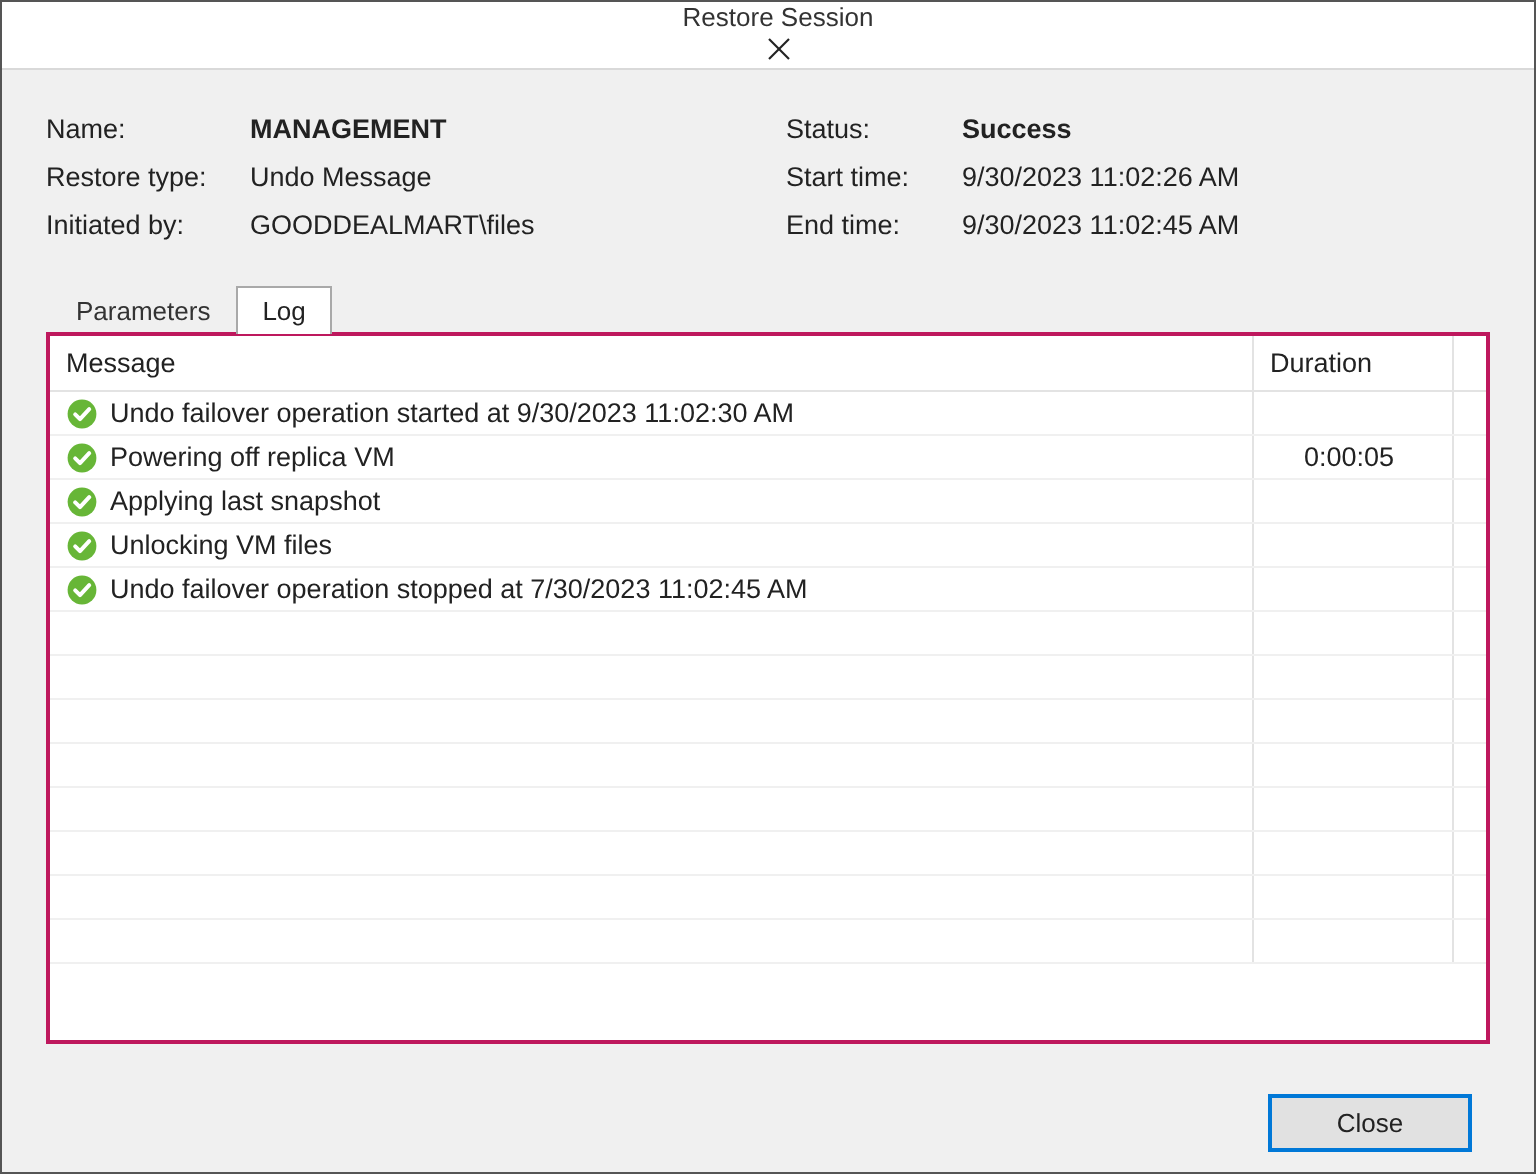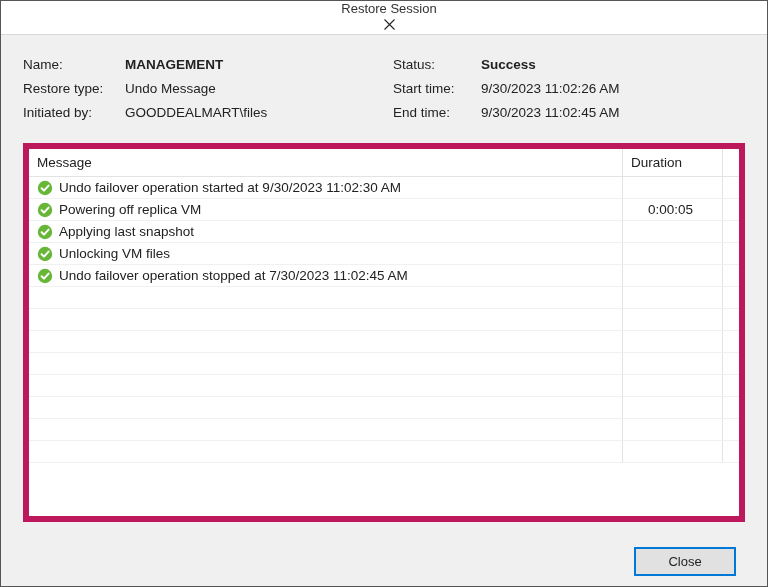--- a/index.html
+++ b/index.html
@@ -78,21 +78,21 @@
   .tab.active {
     background: #fff;
     border-color: #a9a9a9;
     z-index: 2;
   }
   .tab:not(.active) {
     color: #333;
   }
   .pane {
     flex: 1;
-    border: 6px solid #be185d;
+    border: 2px solid #be185d;
     background: #fff;
     display: flex; flex-direction: column;
     overflow: hidden;
   }
   .log-table {
     width: 100%;
     border-collapse: collapse;
     font-size: 13.5px;
     color: #222;
     table-layout: fixed;
@@ -186,20 +186,24 @@
         </div>
         <div class="info-values">
           <div class="info-row info-value-bold">Success</div>
           <div class="info-row">9/30/2023 11:02:26 AM</div>
           <div class="info-row">9/30/2023 11:02:45 AM</div>
         </div>
       </div>
     </div>
 
     <div class="tabs-wrap">
+      <div class="tabs-bar">
+        <div class="tab">Parameters</div>
+        <div class="tab active">Log</div>
+      </div>
       <div class="pane">
         <table class="log-table">
           <colgroup>
             <col class="col-msg">
               <col class="col-dur">
               <col class="col-spacer">
           </colgroup>
           <thead>
             <tr>
               <th class="col-msg">Message</th>

